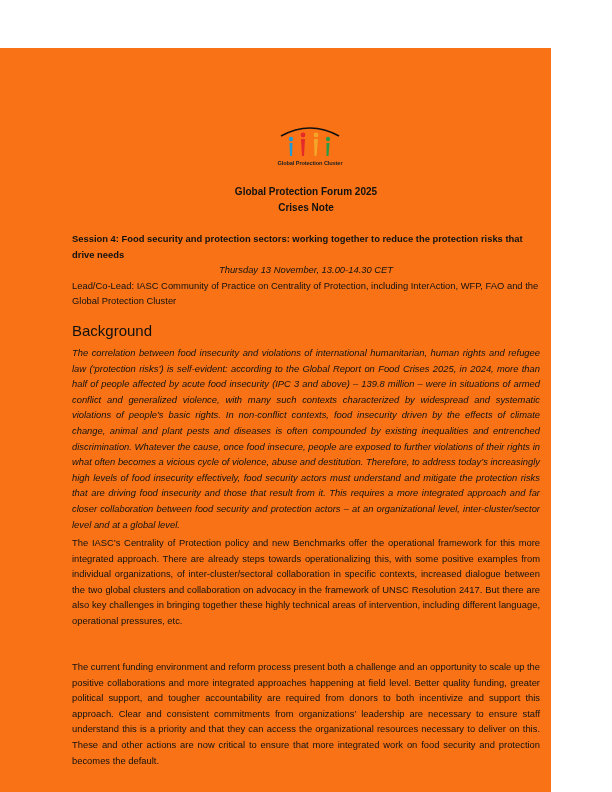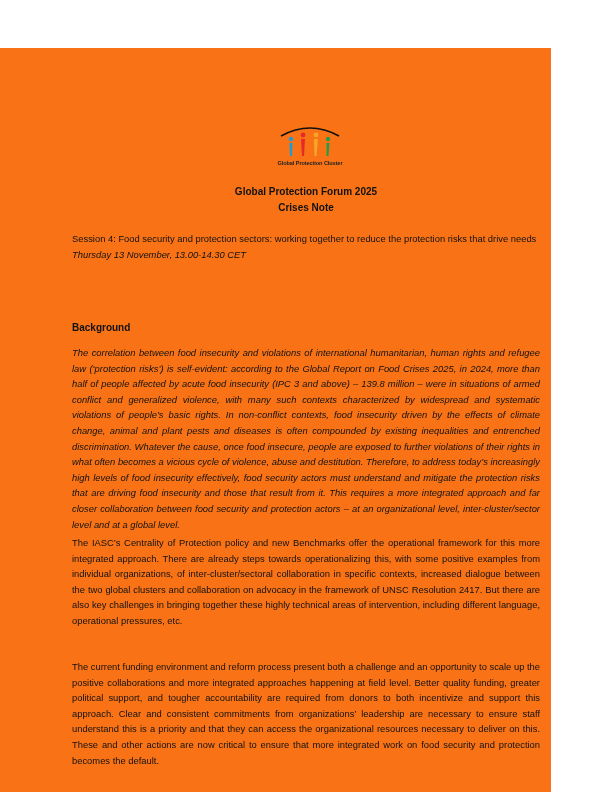--- a/index.html
+++ b/index.html
@@ -4,24 +4,24 @@
 <style>
   html, body { margin: 0; padding: 0; background: #ffffff; }
   body { width: 612px; height: 792px; position: relative; overflow: hidden; font-family: "Liberation Sans", sans-serif; color: #111; }
   .page { position: absolute; left: 0; top: 0; width: 551px; height: 792px; background: #f97316; margin-top: 48px; }
   .logo { position: absolute; left: 277px; top: 74px; width: 66px; height: 50px; }
   .logo svg { display: block; }
   .logo-text { position: absolute; left: 0; top: 38px; width: 66px; text-align: center; font-size: 5.6px; font-weight: bold; color: #222; white-space: nowrap; letter-spacing: -0.1px; }
   .title-block { position: absolute; left: 0; top: 136px; width: 612px; text-align: center; font-weight: bold; font-size: 10px; line-height: 16px; }
   .body { position: absolute; left: 72px; width: 468px; font-size: 9.4px; line-height: 15.6px; }
   .session { top: 183px; }
-  .session .s-title { font-weight: normal; margin: 0; }
-  .session .s-date { font-style: italic; margin: 0; }
+  .session .s-title { font-weight: bold; margin: 0; }
+  .session .s-date { font-style: italic; margin: 0; text-align: center; }
   .session .s-lead { margin: 0; }
-  .bg-heading { position: absolute; left: 72px; top: 274px; font-weight: bold; font-size: 10px; }
+  .bg-heading { position: absolute; left: 72px; top: 274px; font-weight: normal; font-size: 15px; }
   .para { text-align: justify; margin: 0; }
   .p1 { top: 297px; font-style: italic; }
   .p2 { top: 487px; }
   .p3 { top: 611px; }
 </style>
 </head>
 <body>
 
 <div class="page">
 
@@ -45,20 +45,21 @@
   </div>
 
   <div class="title-block">
     <div>Global Protection Forum 2025</div>
     <div>Crises Note</div>
   </div>
 
   <div class="body session">
     <p class="s-title">Session 4: Food security and protection sectors: working together to reduce the protection risks that drive needs</p>
     <p class="s-date">Thursday 13 November, 13.00-14.30 CET</p>
+    <p class="s-lead">Lead/Co-Lead: IASC Community of Practice on Centrality of Protection, including InterAction, WFP, FAO and the Global Protection Cluster</p>
   </div>
 
   <div class="bg-heading">Background</div>
 
   <p class="body para p1">The correlation between food insecurity and violations of international humanitarian, human rights and refugee law (‘protection risks’) is self-evident: according to the Global Report on Food Crises 2025, in 2024, more than half of people affected by acute food insecurity (IPC 3 and above) – 139.8 million – were in situations of armed conflict and generalized violence, with many such contexts characterized by widespread and systematic violations of people’s basic rights. In non-conflict contexts, food insecurity driven by the effects of climate change, animal and plant pests and diseases is often compounded by existing inequalities and entrenched discrimination. Whatever the cause, once food insecure, people are exposed to further violations of their rights in what often becomes a vicious cycle of violence, abuse and destitution. Therefore, to address today’s increasingly high levels of food insecurity effectively, food security actors must understand and mitigate the protection risks that are driving food insecurity and those that result from it. This requires a more integrated approach and far closer collaboration between food security and protection actors – at an organizational level, inter-cluster/sector level and at a global level.</p>
   <p class="body para p2">The IASC’s Centrality of Protection policy and new Benchmarks offer the operational framework for this more integrated approach. There are already steps towards operationalizing this, with some positive examples from individual organizations, of inter-cluster/sectoral collaboration in specific contexts, increased dialogue between the two global clusters and collaboration on advocacy in the framework of UNSC Resolution 2417. But there are also key challenges in bringing together these highly technical areas of intervention, including different language, operational pressures, etc.</p>
   <p class="body para p3">The current funding environment and reform process present both a challenge and an opportunity to scale up the positive collaborations and more integrated approaches happening at field level. Better quality funding, greater political support, and tougher accountability are required from donors to both incentivize and support this approach. Clear and consistent commitments from organizations’ leadership are necessary to ensure staff understand this is a priority and that they can access the organizational resources necessary to deliver on this. These and other actions are now critical to ensure that more integrated work on food security and protection becomes the default.</p>
 
 </div>
 

